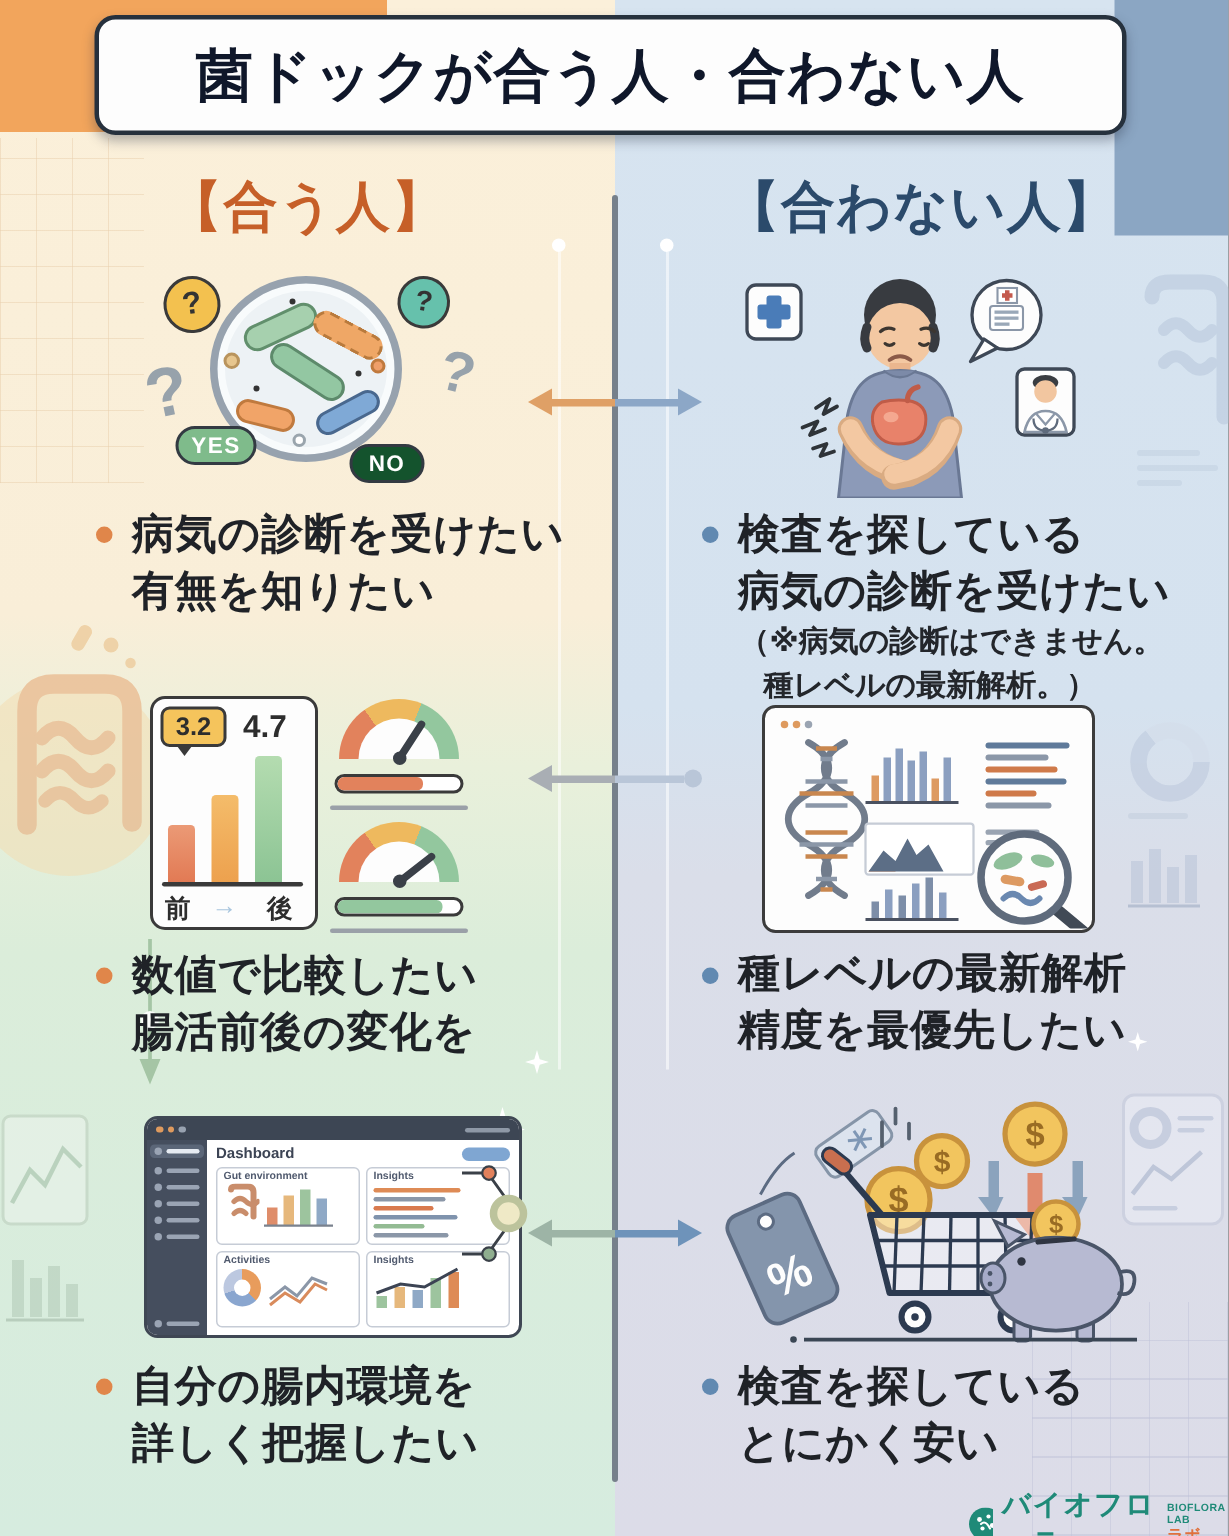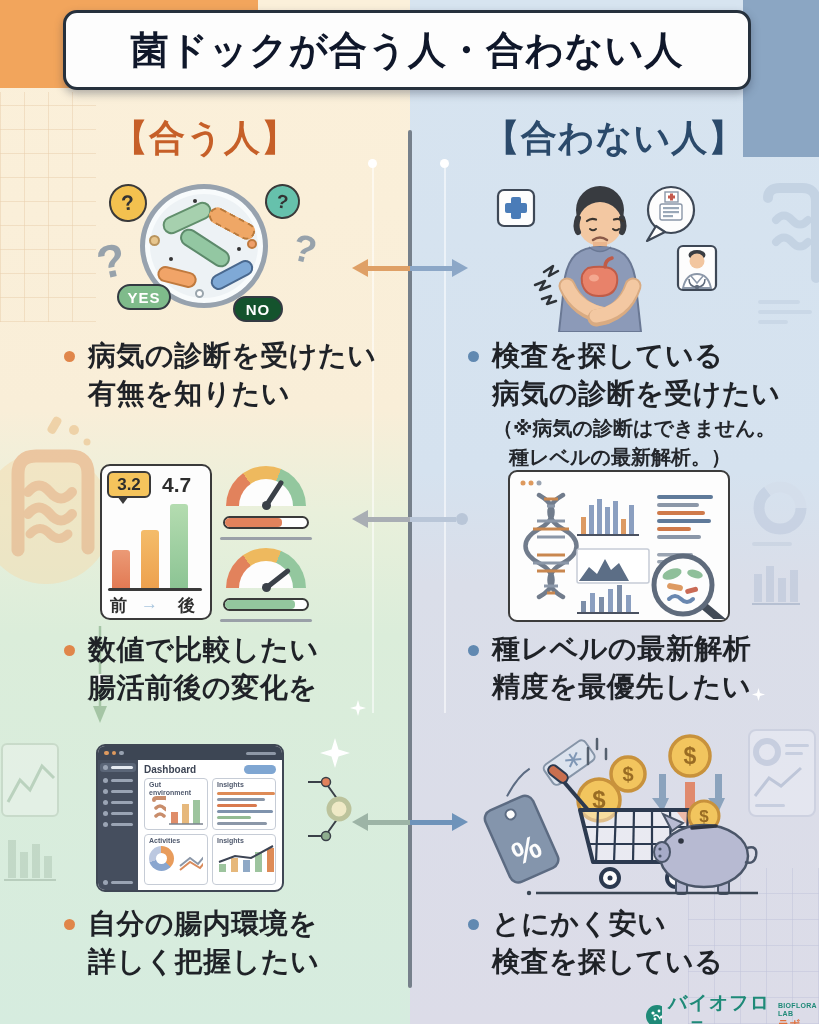--- a/index.html
+++ b/index.html
@@ -87,21 +87,21 @@
     border-radius:3px; transform-origin:50% 100%; z-index:2; }
   .hub { position:absolute; left:50%; bottom:-4px; width:9px; height:9px; margin-left:-4.5px;
     background:#3a4048; border-radius:50%; z-index:3; }
   .pbar { position:absolute; width:86px; height:13px; border:2.5px solid #3a3a3a; border-radius:7px;
     background:#fff; overflow:hidden; }
   .pbar i { display:block; height:100%; border-radius:4px; }
   .uline { position:absolute; width:92px; height:3px; background:#9aa0a8; border-radius:2px; }
 
   
   .illus-dash { left:96px; top:740px; width:256px; height:155px; }
-  .dwin { position:absolute; left:0; top:4px; width:188px; height:148px; background:#fff;
+  .dwin { position:absolute; left:0; top:4px; width:252px; height:148px; background:#fff;
     border:2.5px solid #3f4754; border-radius:9px; overflow:hidden; display:flex; flex-direction:column; }
   .dbar { height:14px; background:#3d4654; display:flex; align-items:center; padding:0 6px; gap:3px; flex:none; }
   .ddot { width:4.5px; height:4.5px; border-radius:50%; }
   .dline { width:30px; height:3px; background:#8e98a6; border-radius:2px; margin-left:auto; }
   .dbody { flex:1; display:flex; min-height:0; }
   .dside { width:40px; background:#454e5e; padding:5px 5px; display:flex; flex-direction:column; gap:6px; }
   .ditem { display:flex; align-items:center; gap:3px; }
   .ditem i { width:5px; height:5px; border-radius:50%; background:#9aa4b4; flex:none; }
   .ditem b { height:3px; border-radius:2px; background:#9aa4b4; flex:1; }
   .dactive { background:#5b6678; border-radius:3px; padding:2px 3px; margin:-2px -3px 0; }
@@ -660,22 +660,22 @@
         <path d="M281,118 q11,-3 9,8 q-2,9 -11,6" fill="none" stroke="#4a5568" stroke-width="2.5"></path>
         <line x1="226" y1="98" x2="250" y2="96" stroke="#2f3542" stroke-width="3.5" stroke-linecap="round"></line>
       </g>
       <line x1="70" y1="163" x2="292" y2="163" stroke="#3a4654" stroke-width="2.5"></line>
       <circle cx="63" cy="163" r="2.2" fill="#3a4654"></circle>
     </svg>
   </div>
 
   <div class="abs bullet bullet-r" style="left:468px;top:919px"></div>
   <div class="abs item" style="left:492px;top:905px">
+    <div>検査を探している</div>
     <div>とにかく安い</div>
-    <div>検査を探している</div>
   </div>
 
   <div class="abs brand">
     <svg width="22" height="22">
       <circle cx="11" cy="11" r="11" fill="#1f8a78"></circle>
       <circle cx="7" cy="8" r="1.6" fill="#fff"></circle>
         <circle cx="13" cy="6" r="1.4" fill="#fff"></circle>
       <circle cx="15.5" cy="12" r="1.6" fill="#fff"></circle>
         <circle cx="9" cy="14" r="1.4" fill="#fff"></circle>
       <path d="M8,11 q3,-3 6,3" fill="none" stroke="#fff" stroke-width="1.4" stroke-linecap="round"></path>

